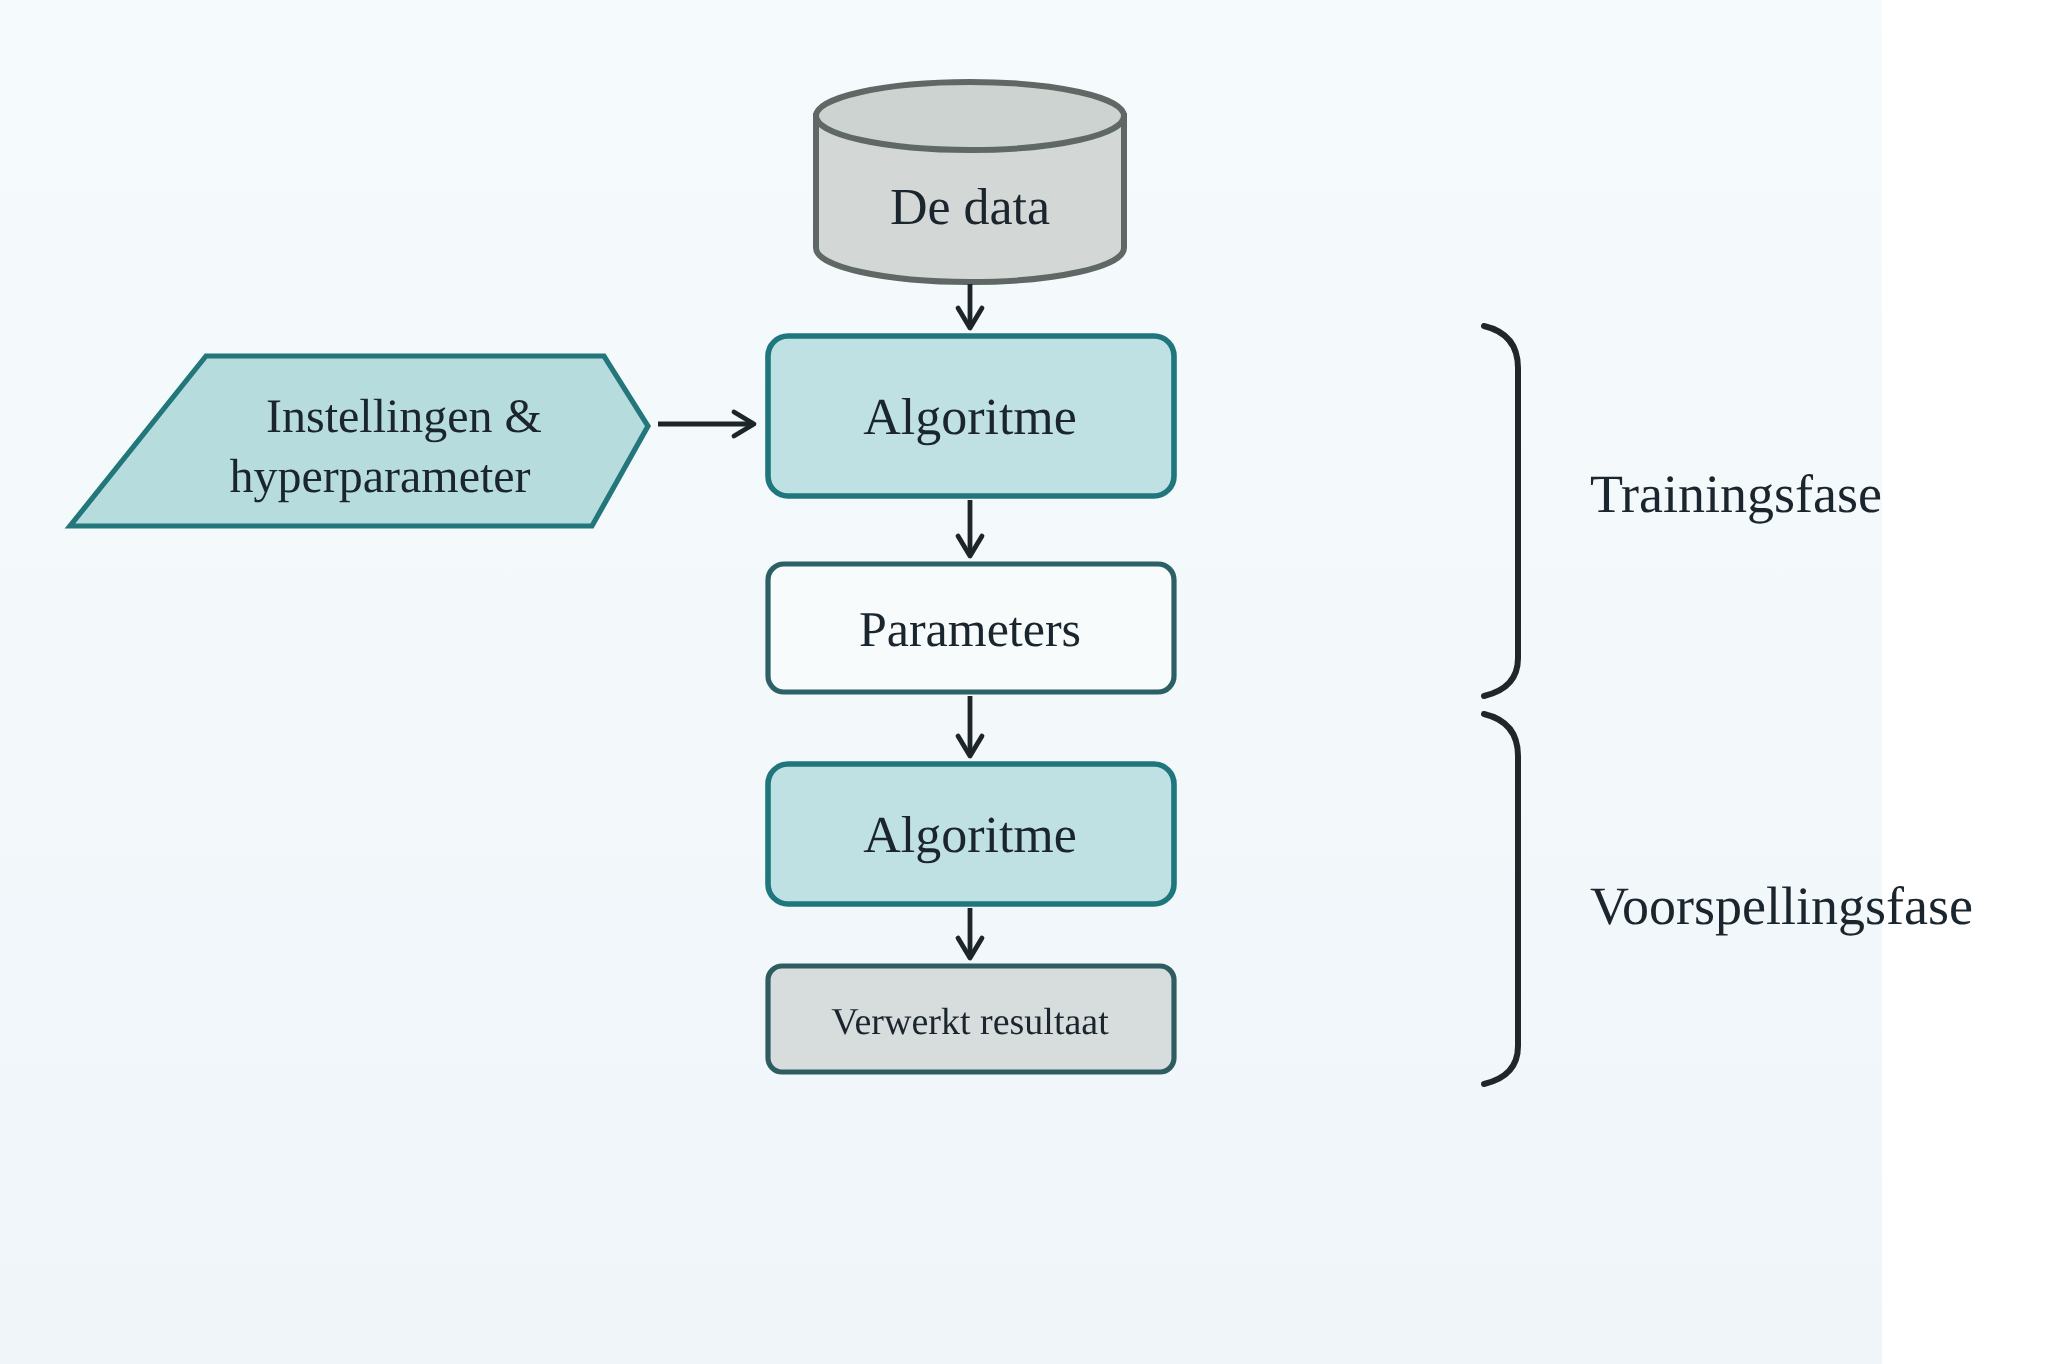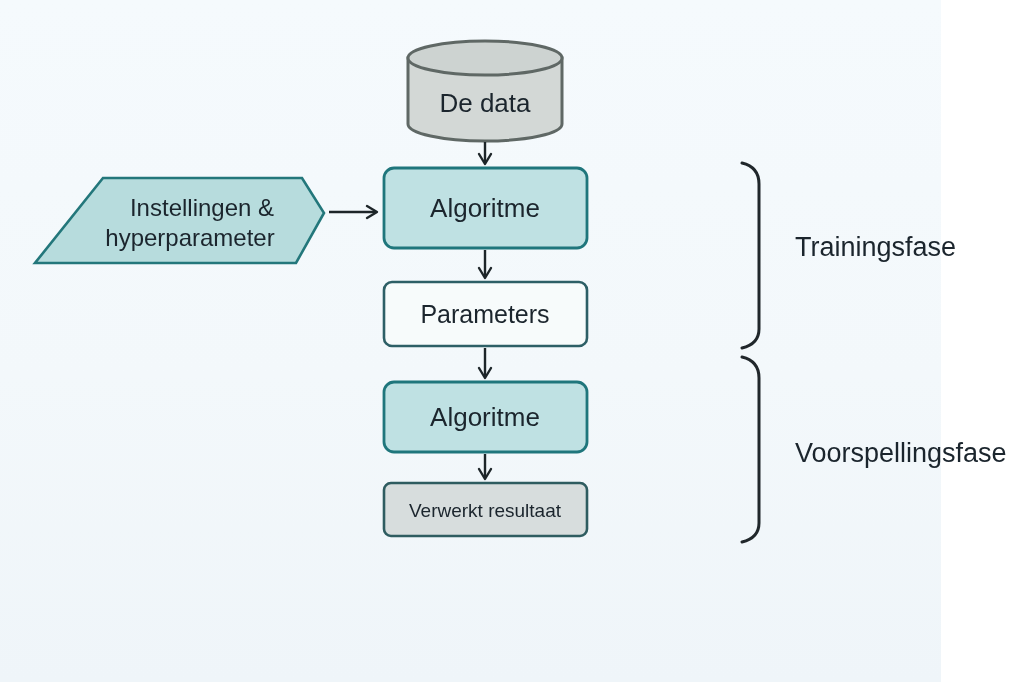--- a/index.html
+++ b/index.html
@@ -8,20 +8,21 @@
     width: 1024px;
     height: 682px;
     overflow: hidden;
     font-family: "Liberation Sans", sans-serif;
   }
   .canvas {
     position: relative;
     width: 941px;
     height: 682px;
     background: linear-gradient(180deg, #f5fafd 0%, #f3f8fb 55%, #eff5f9 100%);
+    font-family: Liberation Serif, serif;
   }
   svg { display: block; }
 
   
   .cyl-body      { stroke: #5f6865; stroke-width: 3; }
   .cyl-top       { stroke: #5f6865; stroke-width: 3; }
   .pentagon      { stroke: #23777b; stroke-width: 2.6; }
   .teal-box      { stroke: #1f767c; stroke-width: 2.8; }
   .white-box     { stroke: #2d5f66; stroke-width: 2.6; }
   .gray-box      { stroke: #2e5c60; stroke-width: 2.6; }

